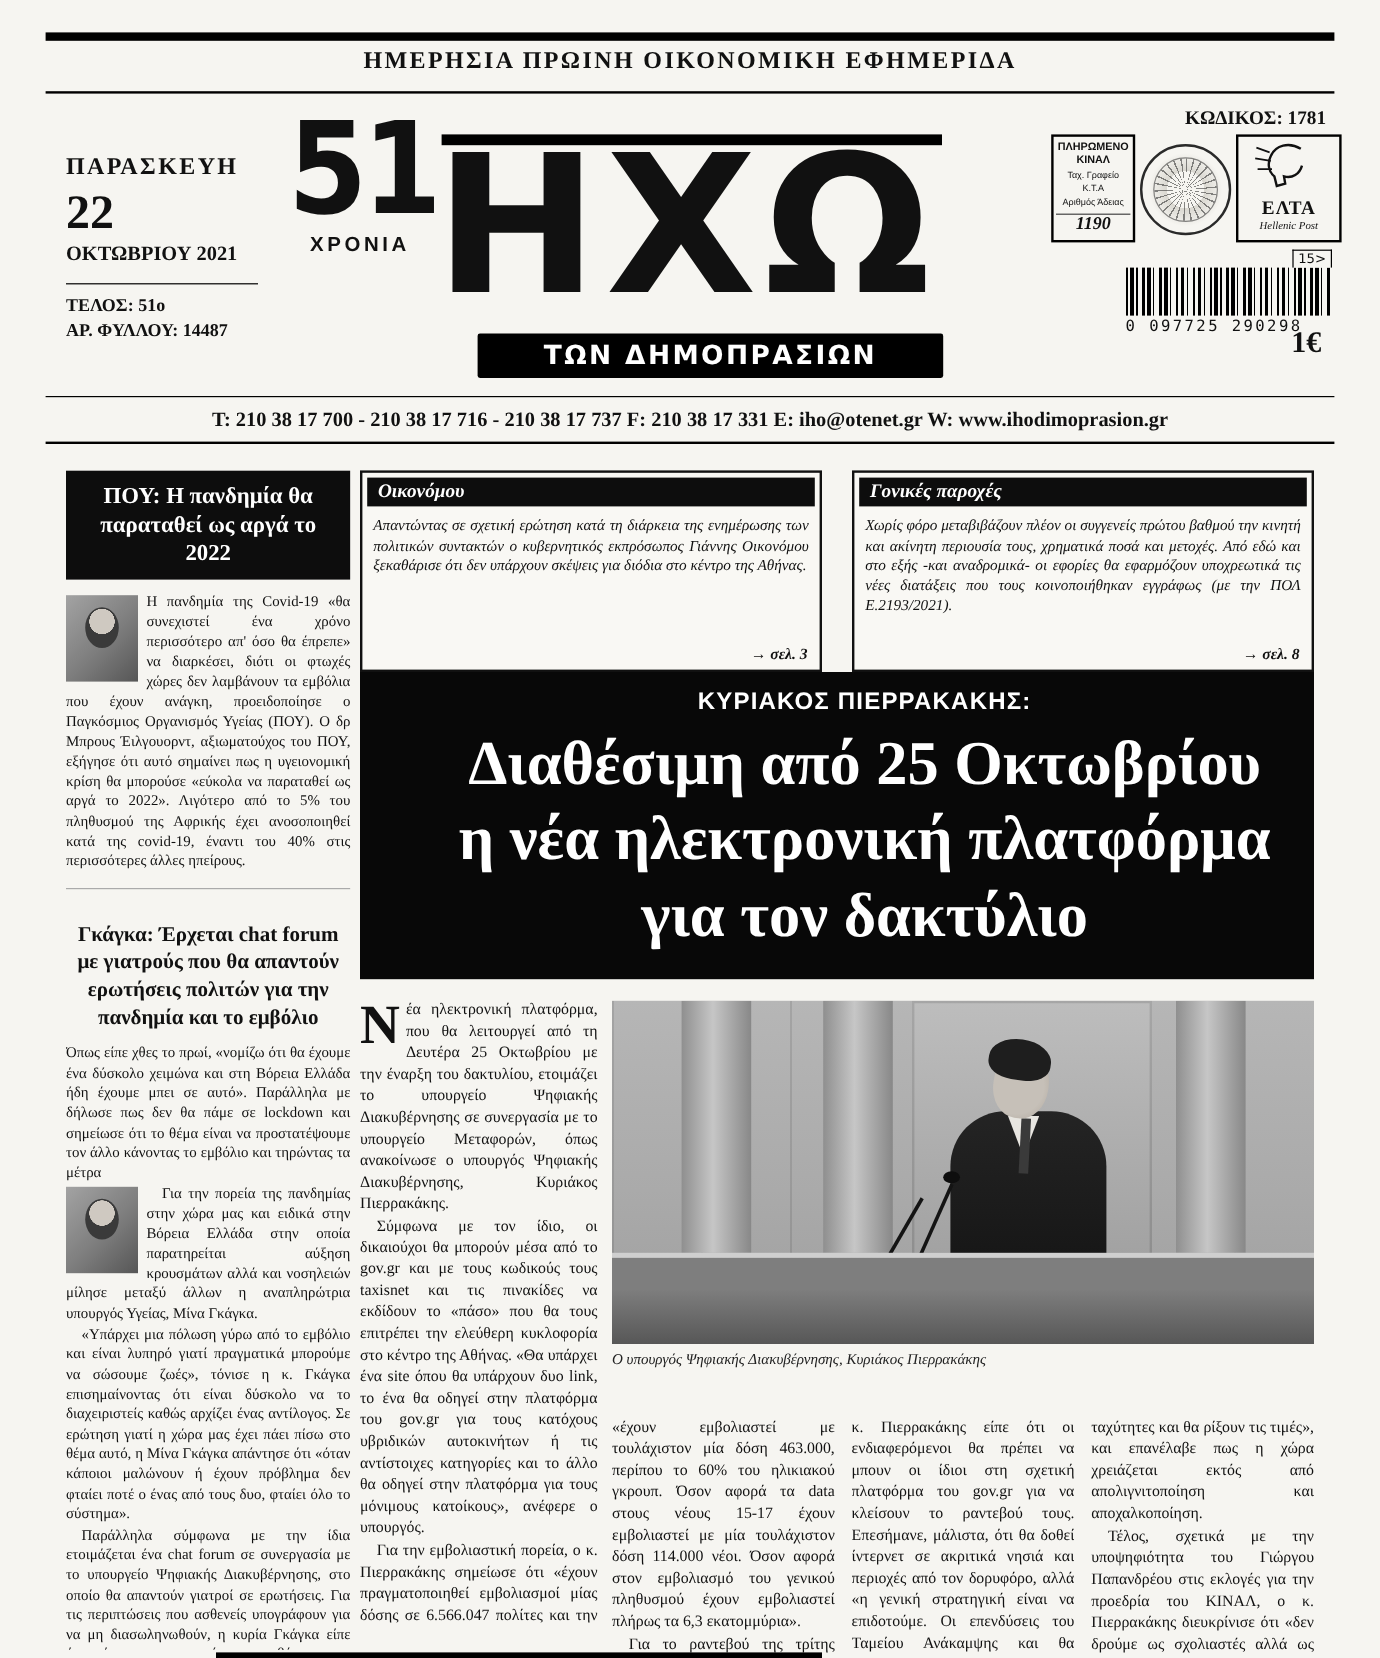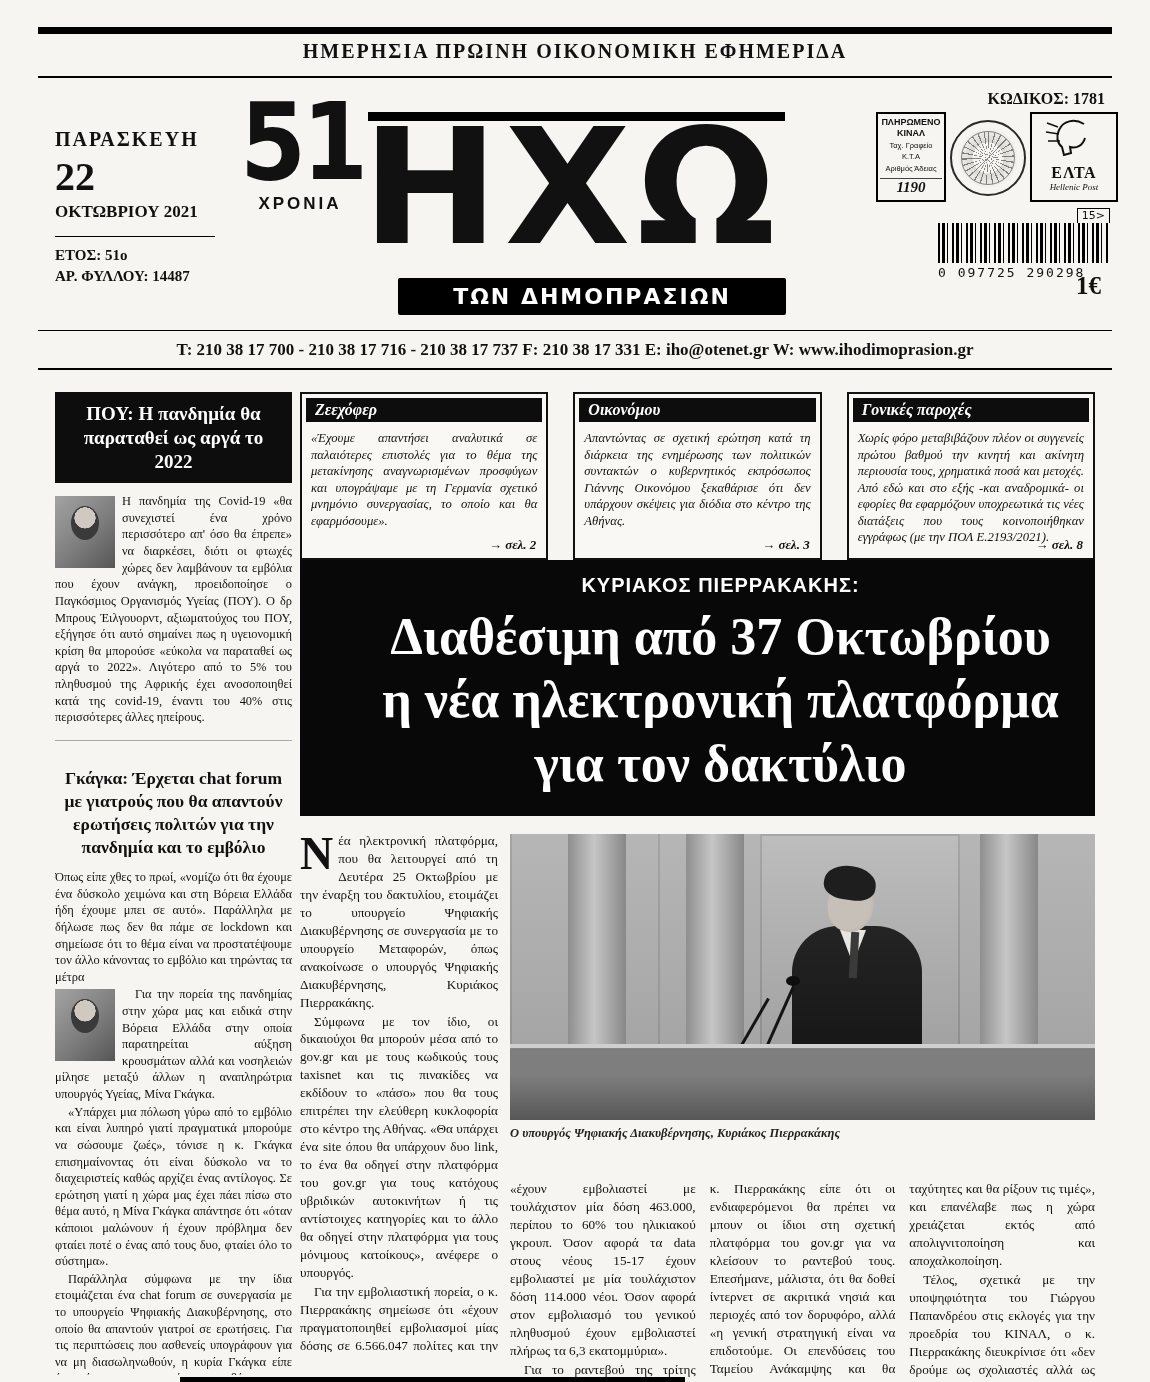--- a/index.html
+++ b/index.html
@@ -111,41 +111,41 @@
   .ph-shirt { position:absolute; left:330px; top:96px; width:26px; height:34px;
            background:#e8e6e1; clip-path:polygon(0 0,100% 0,50% 100%); }
   .ph-tie { position:absolute; left:340px; top:98px; width:8px; height:46px; background:#3a3a3a; transform:rotate(3deg); }
   .ph-podium { position:absolute; left:0; bottom:0; width:100%; height:76px;
            background:linear-gradient(180deg,#cfcfcf 0 5%, #7e7e7e 6% 40%, #575757 100%); }
   .ph-mic-stem { position:absolute; left:268px; top:150px; width:3px; height:68px; background:#141414; transform:rotate(24deg); }
   .ph-mic-head { position:absolute; left:276px; top:142px; width:14px; height:10px; border-radius:50%; background:#0e0e0e; }
   .ph-mic-stem.m2 { left:240px; top:160px; transform:rotate(30deg); }
 
   .photo-caption { position:absolute; left:210px; top:294px; width:585px;
-           font-size:12.5px; font-style:italic; color:#222;font-weight:bold; }
+           font-size:12.5px; font-style:italic; color:#222; }
   .acols { position:absolute; left:210px; top:320px; width:585px; height:200px; display:flex; gap:14px;margin-top:28px; }
   .acols .ac { flex:1; font-size:13.2px; line-height:1.36; text-align:justify; overflow:hidden; }
 
   .bottom-bar { position:absolute; left:180px; bottom:0; width:505px; height:5px; background:#000; }
 </style>
 </head>
 <body>
 
 <div class="page">
 
   <div class="rule-thick"></div>
   <div class="tagline">ΗΜΕΡΗΣΙΑ ΠΡΩΙΝΗ ΟΙΚΟΝΟΜΙΚΗ ΕΦΗΜΕΡΙΔΑ</div>
   <div class="rule-thin"></div>
 
   <div class="date-block">
     <div class="date-day">ΠΑΡΑΣΚΕΥΗ</div>
     <div class="date-num">22</div>
     <div class="date-rest">ΟΚΤΩΒΡΙΟΥ 2021</div>
     <div class="date-sep"></div>
-    <div class="meta-line">ΕΤΟΣ: 51ο</div>
+    <div class="meta-line">ΤΕΛΟΣ: 51ο</div>
     <div class="meta-line">ΑΡ. ΦΥΛΛΟΥ: 14487</div>
   </div>
 
   <div class="years-badge">
     <div class="years-num">51</div>
     <div class="years-word">ΧΡΟΝΙΑ</div>
   </div>
 
   <div class="masthead-bar"></div>
   <div class="paper-title">ΗΧΩ</div>
@@ -198,39 +198,34 @@
       <p><span class="thumb"></span><span>Για την πορεία της πανδημίας στην χώρα μας και ειδικά στην Βόρεια Ελλάδα στην οποία παρατηρείται αύξηση κρουσμάτων αλλά και νοσηλειών μίλησε μεταξύ άλλων η αναπληρώτρια υπουργός Υγείας, Μίνα Γκάγκα.</span></p>
       <p>«Υπάρχει μια πόλωση γύρω από το εμβόλιο και είναι λυπηρό γιατί πραγματικά μπορούμε να σώσουμε ζωές», τόνισε η κ. Γκάγκα επισημαίνοντας ότι είναι δύσκολο να το διαχειριστείς καθώς αρχίζει ένας αντίλογος. Σε ερώτηση γιατί η χώρα μας έχει πάει πίσω στο θέμα αυτό, η Μίνα Γκάγκα απάντησε ότι «όταν κάποιοι μαλώνουν ή έχουν πρόβλημα δεν φταίει ποτέ ο ένας από τους δυο, φταίει όλο το σύστημα».</p>
       <p>Παράλληλα σύμφωνα με την ίδια ετοιμάζεται ένα chat forum σε συνεργασία με το υπουργείο Ψηφιακής Διακυβέρνησης, στο οποίο θα απαντούν γιατροί σε ερωτήσεις. Για τις περιπτώσεις που ασθενείς υπογράφουν για να μη διασωληνωθούν, η κυρία Γκάγκα είπε ότι «είμαστε υποχρεωμένοι να σεβόμαστε τις επιθυμίες του ασθενούς που έχει καθαρό το μυαλό του, που δεν είναι υπό επήρεια φαρμάκων ή δεν έχει ένα οξύ πρόβλημα».</p>
     </div>
   </div>
 
   <div class="main-area">
 
     <div class="boxes-row">
       <div class="news-box">
-        <div class="news-box-title">Ζεεχόφερ</div>
-        <div class="news-box-body">«Έχουμε απαντήσει αναλυτικά σε παλαιότερες επιστολές για το θέμα της μετακίνησης αναγνωρισμένων προσφύγων και υπογράψαμε με τη Γερμανία σχετικό μνημόνιο συνεργασίας, το οποίο και θα εφαρμόσουμε».</div>
-        <div class="news-box-ref">→ σελ. 2</div>
-      </div>
-      <div class="news-box">
         <div class="news-box-title">Οικονόμου</div>
         <div class="news-box-body">Απαντώντας σε σχετική ερώτηση κατά τη διάρκεια της ενημέρωσης των πολιτικών συντακτών ο κυβερνητικός εκπρόσωπος Γιάννης Οικονόμου ξεκαθάρισε ότι δεν υπάρχουν σκέψεις για διόδια στο κέντρο της Αθήνας.</div>
         <div class="news-box-ref">→ σελ. 3</div>
       </div>
       <div class="news-box">
         <div class="news-box-title">Γονικές παροχές</div>
         <div class="news-box-body">Χωρίς φόρο μεταβιβάζουν πλέον οι συγγενείς πρώτου βαθμού την κινητή και ακίνητη περιουσία τους, χρηματικά ποσά και μετοχές. Από εδώ και στο εξής -και αναδρομικά- οι εφορίες θα εφαρμόζουν υποχρεωτικά τις νέες διατάξεις που τους κοινοποιήθηκαν εγγράφως (με την ΠΟΛ Ε.2193/2021).</div>
         <div class="news-box-ref">→ σελ. 8</div>
       </div>
     </div>
 
     <div class="headline-block">
       <div class="kicker">ΚΥΡΙΑΚΟΣ ΠΙΕΡΡΑΚΑΚΗΣ:</div>
-      <div class="hl-line">Διαθέσιμη από 37 Οκτωβρίου</div>
+      <div class="hl-line">Διαθέσιμη από 25 Οκτωβρίου</div>
       <div class="hl-line">η νέα ηλεκτρονική πλατφόρμα</div>
       <div class="hl-line">για τον δακτύλιο</div>
     </div>
 
     <div class="article">
       <div class="acol1">
         <p><span class="dropcap">Ν</span><span>έα ηλεκτρονική πλατφόρμα, που θα λειτουργεί από τη Δευτέρα 25 Οκτωβρίου με την έναρξη του δακτυλίου, ετοιμάζει το υπουργείο Ψηφιακής Διακυβέρνησης σε συνεργασία με το υπουργείο Μεταφορών, όπως ανακοίνωσε ο υπουργός Ψηφιακής Διακυβέρνησης, Κυριάκος Πιερρακάκης.</span></p>
         <p>Σύμφωνα με τον ίδιο, οι δικαιούχοι θα μπορούν μέσα από το gov.gr και με τους κωδικούς τους taxisnet και τις πινακίδες να εκδίδουν το «πάσο» που θα τους επιτρέπει την ελεύθερη κυκλοφορία στο κέντρο της Αθήνας. «Θα υπάρχει ένα site όπου θα υπάρχουν δυο link, το ένα θα οδηγεί στην πλατφόρμα του gov.gr για τους κατόχους υβριδικών αυτοκινήτων ή τις αντίστοιχες κατηγορίες και το άλλο θα οδηγεί στην πλατφόρμα για τους μόνιμους κατοίκους», ανέφερε ο υπουργός.</p>
         <p>Για την εμβολιαστική πορεία, ο κ. Πιερρακάκης σημείωσε ότι «έχουν πραγματοποιηθεί εμβολιασμοί μίας δόσης σε 6.566.047 πολίτες και την τρίτη δόση είναι περίπου 250.000. Οι πλήρως εμβολιασμένοι είναι 6.321.535». Για το πόσο λειτούργησε το freedom pass ως ισχυρό κίνητρο στους νέους 18-24, τόνισε ότι</p>
       </div>

